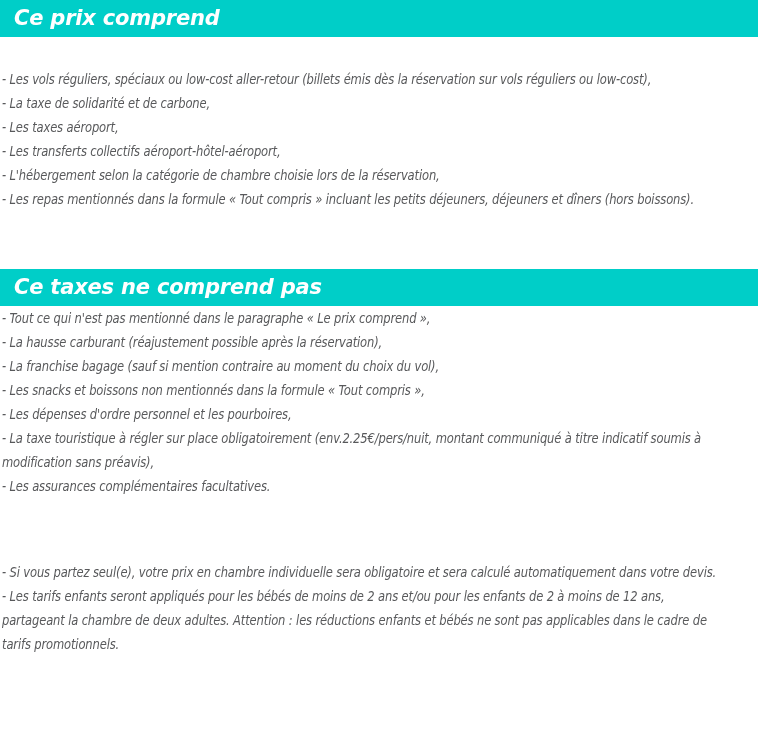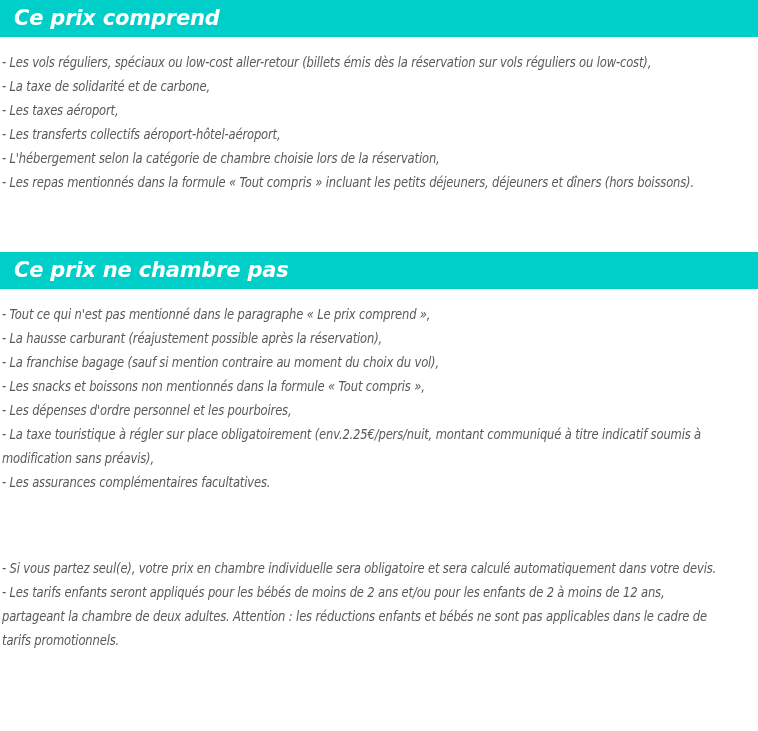--- a/index.html
+++ b/index.html
@@ -56,24 +56,24 @@
     text-align: left;
     margin: 0;
     padding: 0;
     transform: scaleX(0.95);
     transform-origin: left center;
     white-space: normal;
   }
 
   
   .sec-inclus .section-banner   { height: 37px; }
-  .sec-inclus .section-body     { padding-top: 13px; }
+  .sec-inclus .section-body     { padding-top: 30px; }
 
   .sec-exclus .section-banner   { height: 37px; }
-  .sec-exclus .section-body     { padding-top: 13px; }
+  .sec-exclus .section-body     { }
 
   .sec-savoir .section-banner   { height: 37px; }
   .sec-savoir .section-body     { padding-top: 6px; }
 
   .spacer-after-inclus { height: 58px; }
   .spacer-after-exclus { height: 56px; }
 </style>
 </head>
 <body style="background: rgb(255, 255, 255);">
 
@@ -90,21 +90,21 @@
       <p class="bullet-line" style="color: rgb(88, 89, 91);">- Les transferts collectifs aéroport-hôtel-aéroport,</p>
       <p class="bullet-line" style="color: rgb(88, 89, 91);">- L'hébergement selon la catégorie de chambre choisie lors de la réservation,</p>
       <p class="bullet-line" style="color: rgb(88, 89, 91);">- Les repas mentionnés dans la formule « Tout compris » incluant les petits déjeuners, déjeuners et dîners (hors boissons).</p>
     </div>
   </section>
 
   <div class="spacer-after-inclus"></div>
 
   <section class="section sec-exclus">
     <div class="section-banner" style="background: rgb(0, 206, 200);">
-      <span class="banner-title" style="color: rgb(255, 255, 255);">Ce prix ne chambre pas</span>
+      <span class="banner-title" style="color: rgb(255, 255, 255);">Ce taxes ne comprend pas</span>
     </div>
     <div class="section-body">
       <p class="bullet-line" style="color: rgb(88, 89, 91);">- Tout ce qui n'est pas mentionné dans le paragraphe « Le prix comprend »,</p>
       <p class="bullet-line" style="color: rgb(88, 89, 91);">- La hausse carburant (réajustement possible après la réservation),</p>
       <p class="bullet-line" style="color: rgb(88, 89, 91);">- La franchise bagage (sauf si mention contraire au moment du choix du vol),</p>
       <p class="bullet-line" style="color: rgb(88, 89, 91);">- Les snacks et boissons non mentionnés dans la formule « Tout compris »,</p>
       <p class="bullet-line" style="color: rgb(88, 89, 91);">- Les dépenses d'ordre personnel et les pourboires,</p>
       <p class="bullet-line" style="color: rgb(88, 89, 91);">- La taxe touristique à régler sur place obligatoirement (env.2.25€/pers/nuit, montant communiqué à titre indicatif soumis à modification sans préavis),</p>
       <p class="bullet-line" style="color: rgb(88, 89, 91);">- Les assurances complémentaires facultatives.</p>
     </div>

